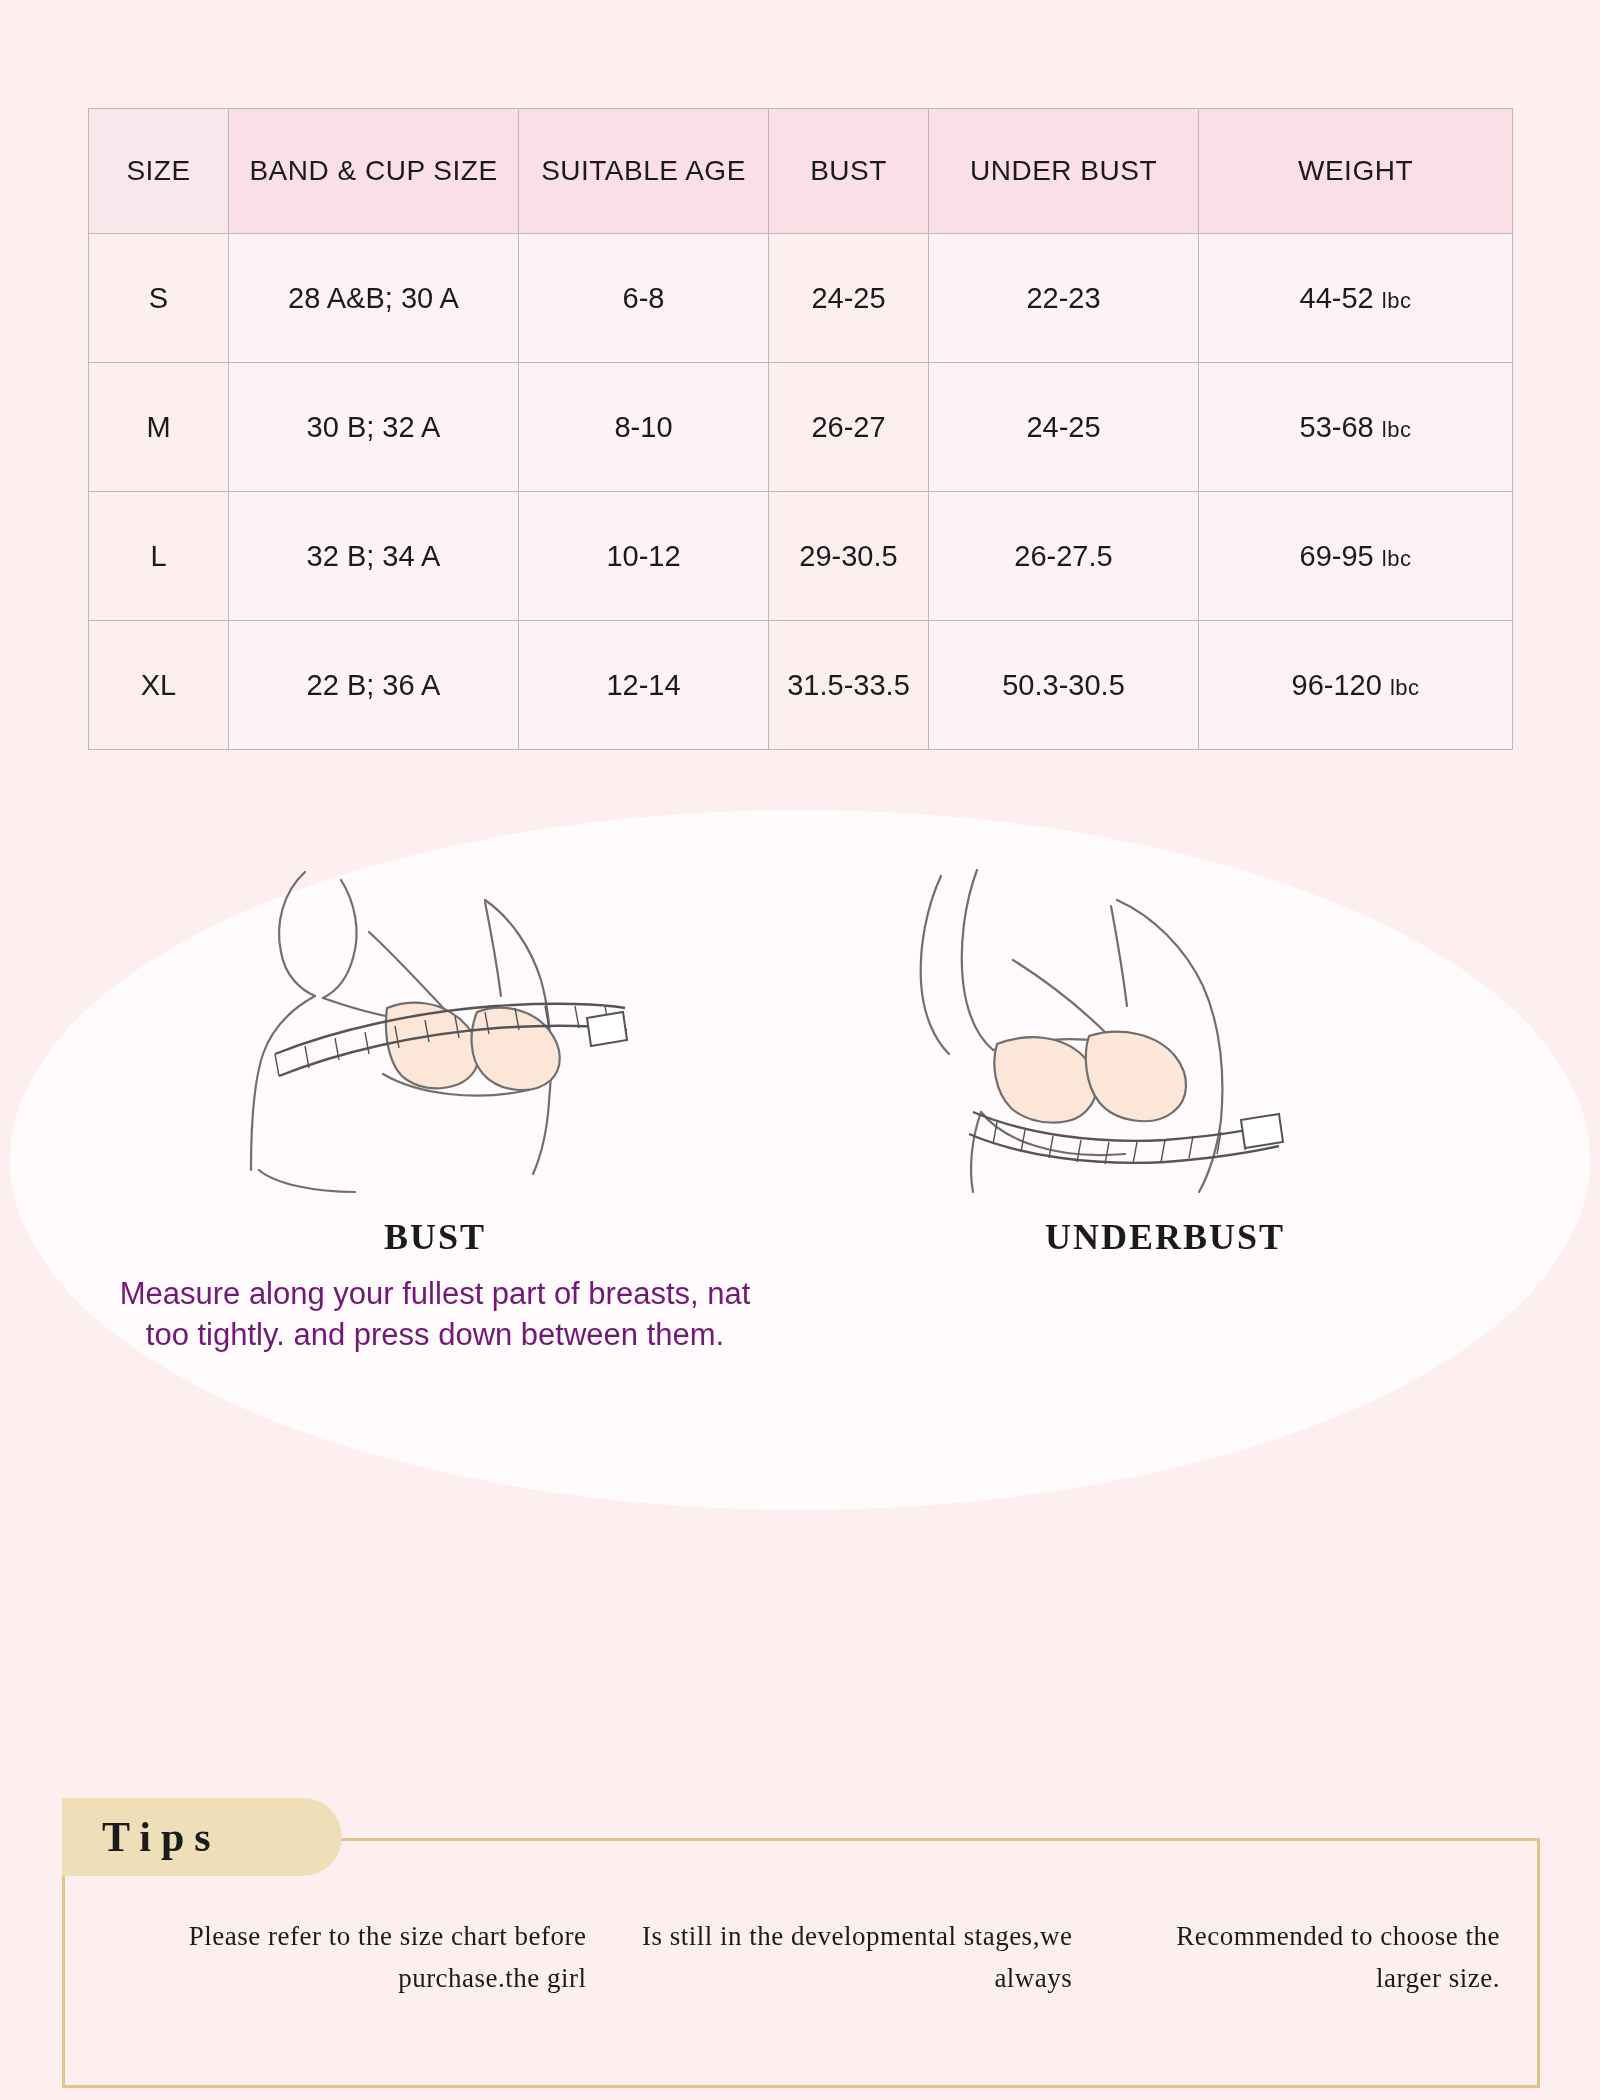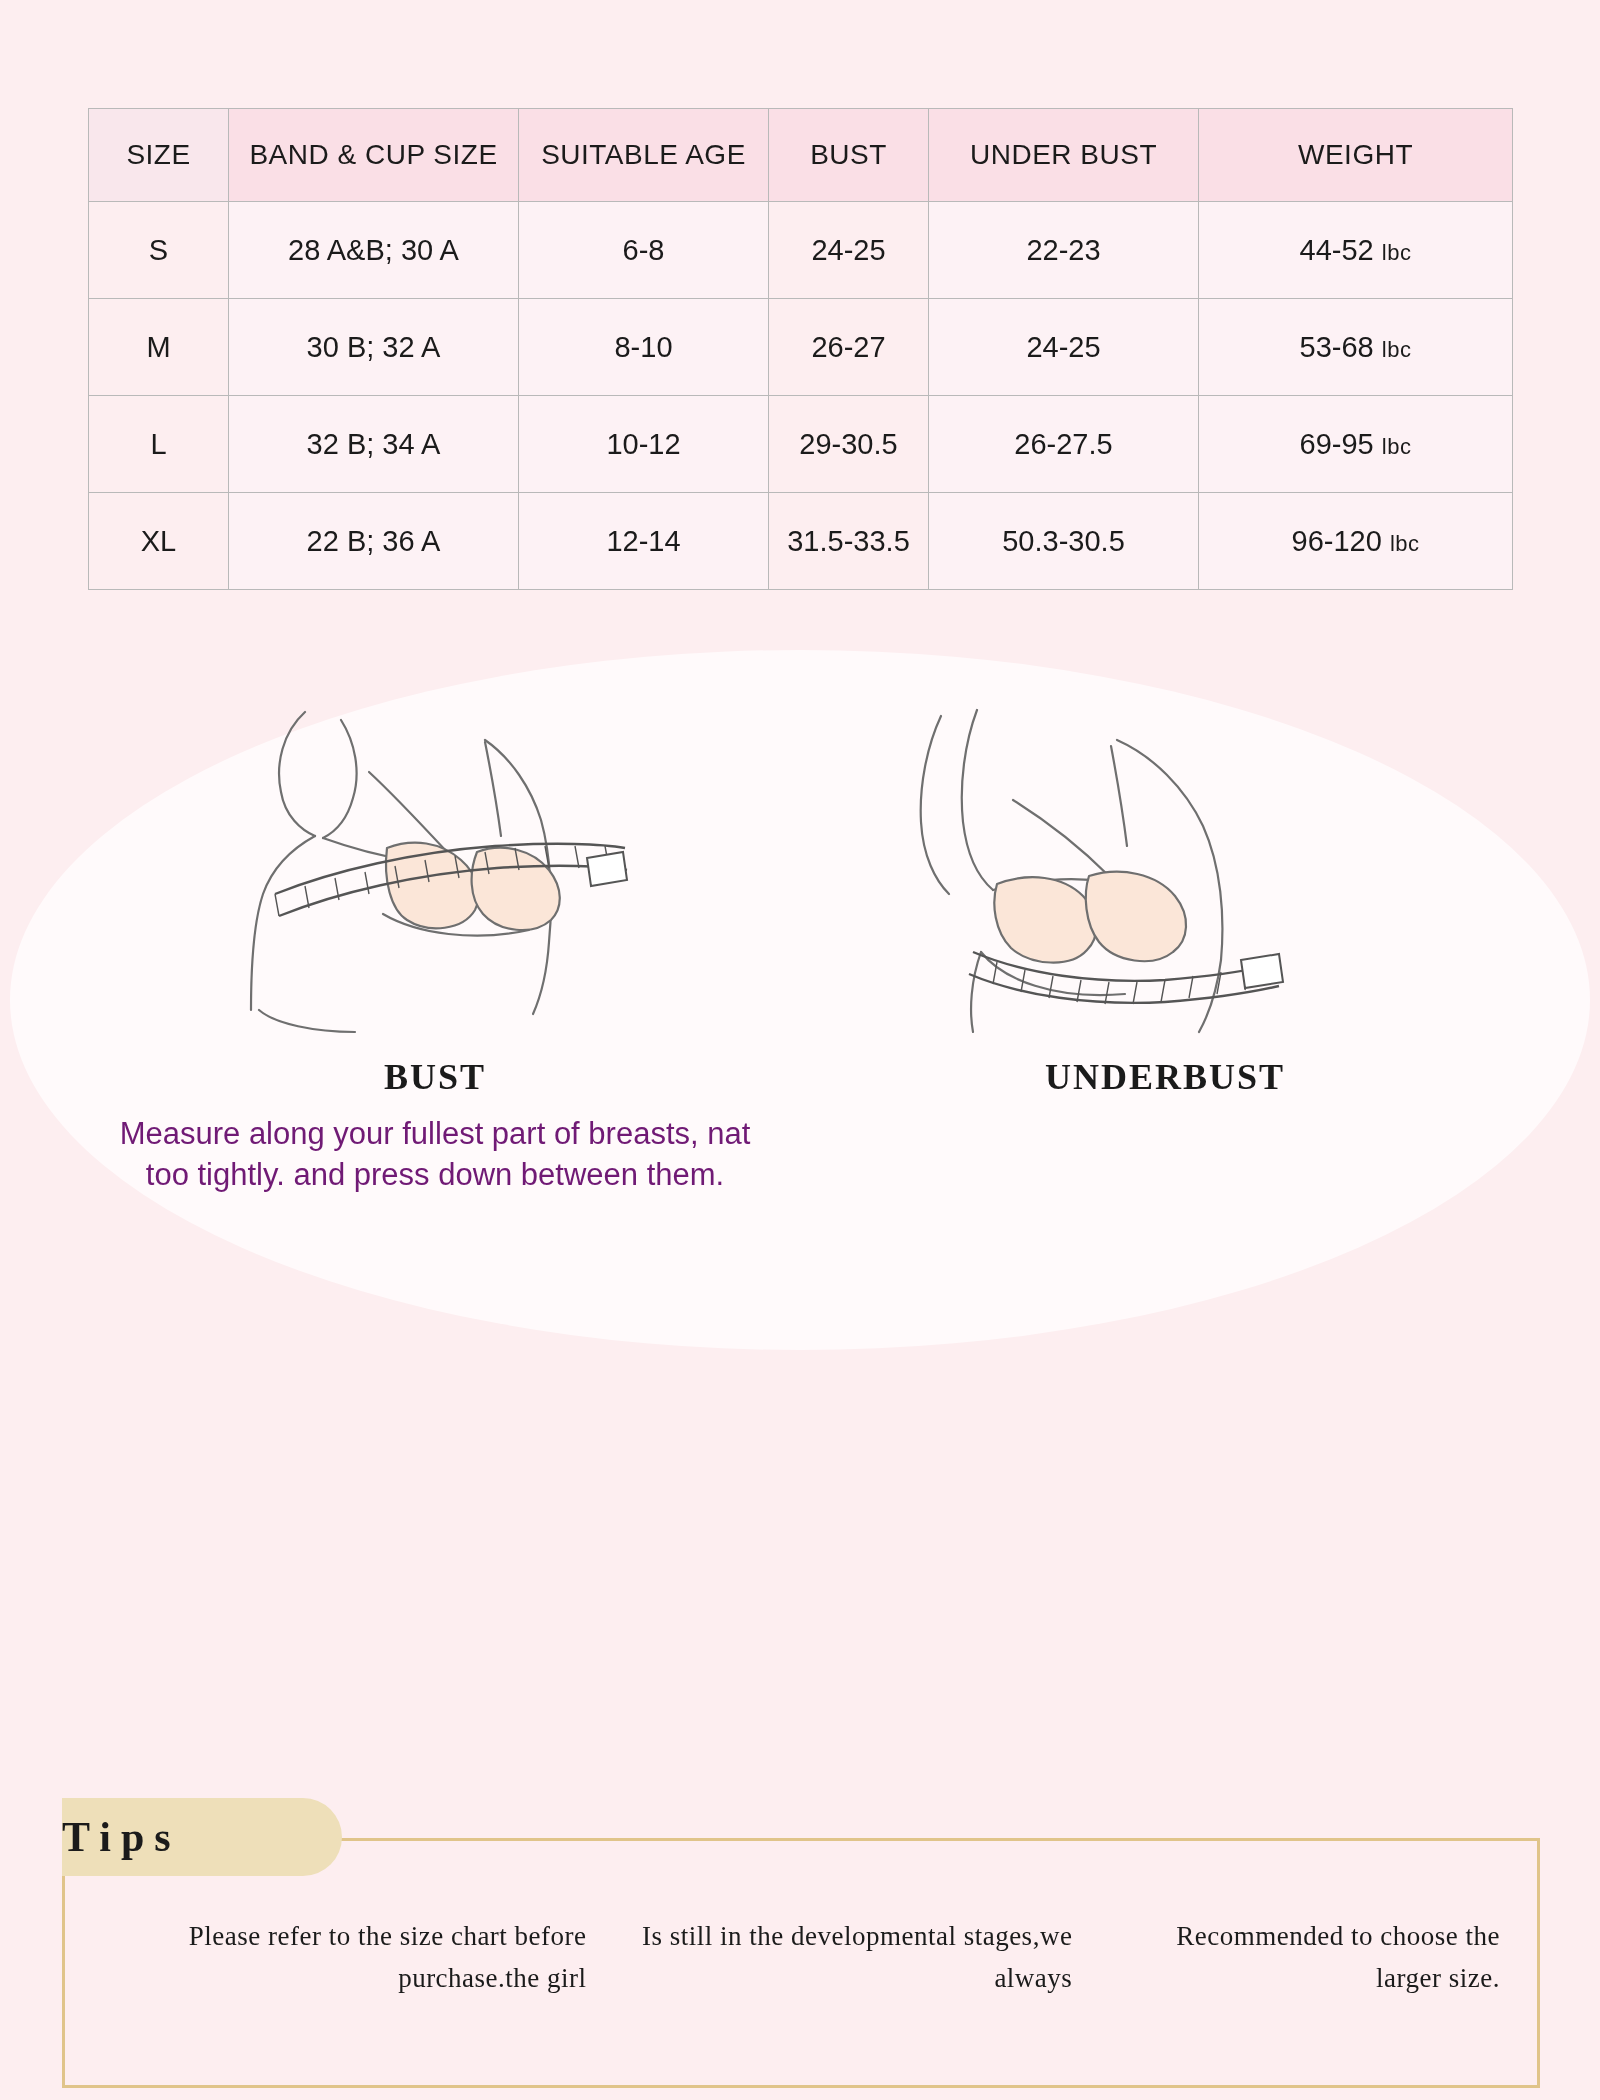--- a/index.html
+++ b/index.html
@@ -44,21 +44,21 @@
     table-layout: fixed;
   }
   table.size-table th,
   table.size-table td {
     border: 1px solid #b9b9b9;
     text-align: center;
     font-size: 29px;
     color: #1b1b1b;
     font-family: "Liberation Sans", sans-serif;
     font-weight: normal;
-    padding: 0;
+    padding: 16px;
     height: 96px;
     vertical-align: middle;
   }
   table.size-table thead th {
     background: #fadfe6;
     font-size: 28px;
     letter-spacing: 0.5px;
     height: 92px;
   }
   table.size-table thead th.col-size { background: #f9e7ec; }
@@ -156,20 +156,21 @@
     display: flex;
     align-items: center;
     z-index: 2;
   }
   .tips-tab span {
     font-family: "Liberation Serif", serif;
     font-weight: bold;
     font-size: 42px;
     letter-spacing: 10px;
     color: #1b1b1b;
+    padding-left: 40px;
   }
   .tips-cols {
     position: absolute;
     left: 0;
     top: 118px;
     width: 1478px;
     display: flex;
     padding: 0 40px;
     box-sizing: border-box;
     gap: 40px;

